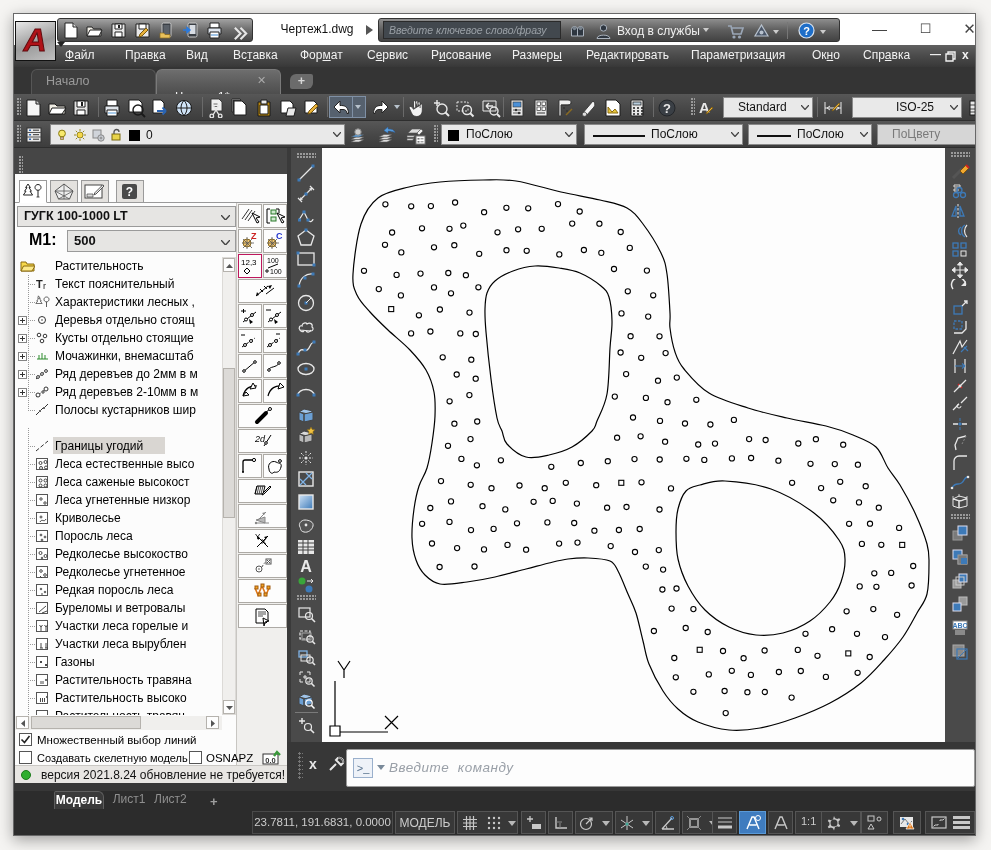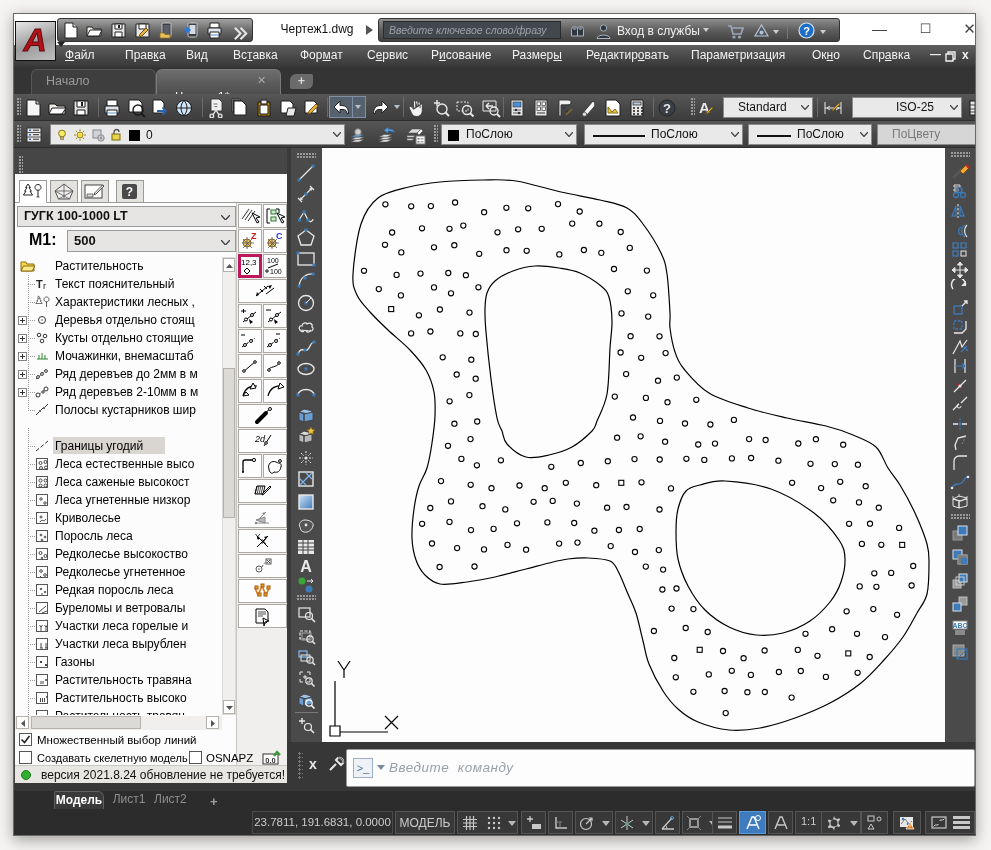--- a/index.html
+++ b/index.html
@@ -732,21 +732,21 @@
               <text x="12" y="9" font-size="9" font-weight="bold" fill="#cc2222">Z</text>
             </svg>
           </div>
           <div style="position:absolute;left:26px;top:26px;width:24px;height:24px;background:#fdfdfd;border:1px solid #adaaa5;">
             <svg width="22" height="22" viewBox="0 0 22 22" style="position:absolute;left:50%;top:50%;transform:translate(-50%,-50%)">
               <circle cx="8" cy="13" r="4" fill="#f5c76b" stroke="#8a6a20"></circle>
               <path d="M3 13h12M8 7v12M4 9l9 9M13 9l-9 9" stroke="#555" stroke-width=".8"></path>
               <text x="12" y="9" font-size="9" font-weight="bold" fill="#2233cc">C</text>
             </svg>
           </div>
-          <div style="position:absolute;left:1px;top:51px;width:24px;height:24px;background:#fdfdfd;border:3px solid #be185d;">
+          <div style="position:absolute;left:1px;top:51px;width:24px;height:24px;background:#fdfdfd;border:1px solid #be185d;">
             <svg width="22" height="22" viewBox="0 0 22 22" style="position:absolute;left:50%;top:50%;transform:translate(-50%,-50%)">
               <text x="2" y="10" font-size="8" fill="#000">12,3</text>
               <path d="M8 13l3 3-3 3-3-3z" fill="none" stroke="#000"></path>
             </svg>
           </div>
           <div style="position:absolute;left:26px;top:51px;width:24px;height:24px;background:#fdfdfd;border:1px solid #adaaa5;">
             <svg width="22" height="22" viewBox="0 0 22 22" style="position:absolute;left:50%;top:50%;transform:translate(-50%,-50%)">
               <text x="3" y="8" font-size="7" fill="#000">100</text>
               <path d="M4 13L14 9" stroke="#000"></path>
               <text x="6" y="19" font-size="7" fill="#000">100</text>

